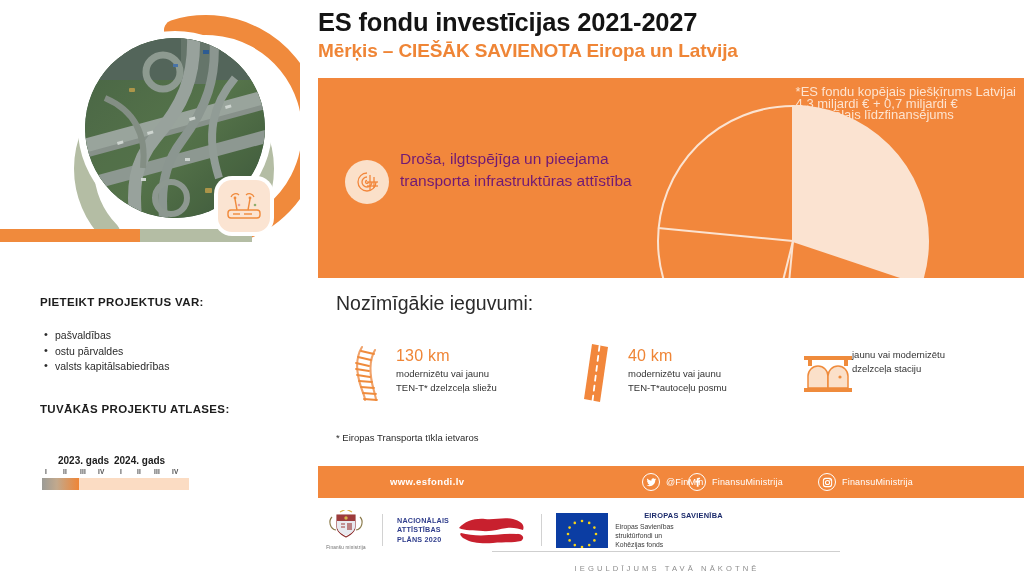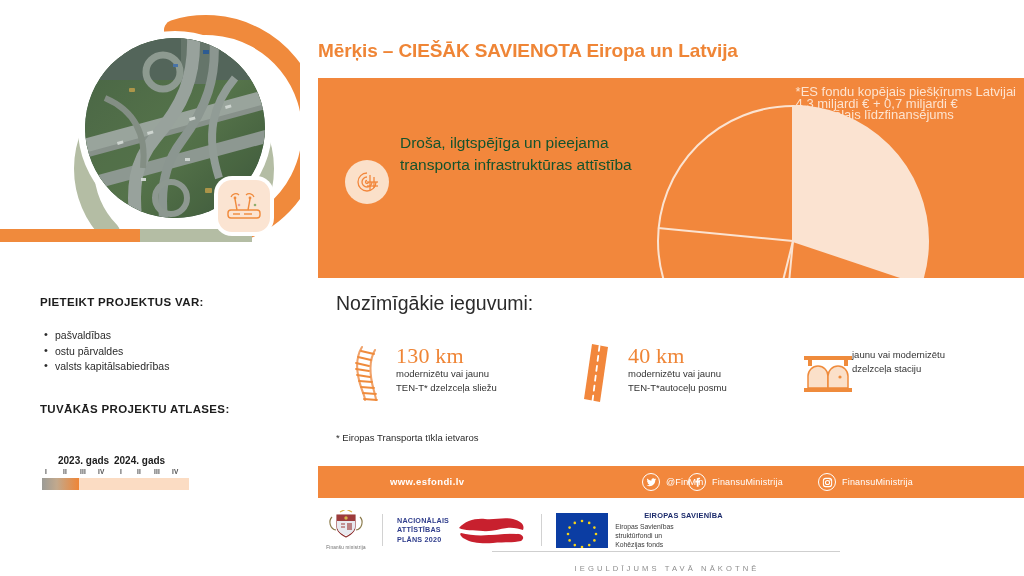--- a/index.html
+++ b/index.html
@@ -95,41 +95,41 @@
     position: absolute; right: 8px; top: 8px;
     font-size: 13px; line-height: 11.5px; color: #fde3cf; text-align: left;
   }
   #hero-icon {
     position: absolute; left: 27px; top: 82px;
     width: 44px; height: 44px; border-radius: 50%;
     background: #fbe0c9;
     display: flex; align-items: center; justify-content: center;
   }
   #hero-text {
-    position: absolute; left: 82px; top: 54px; width: 250px;
-    font-size: 15.5px; line-height: 22px; color: #14532d;
+    position: absolute; left: 82px; top: 70px; width: 250px;
+    font-size: 15.5px; line-height: 22px; color: #701a75;
   }
   #pie { position: absolute; left: 330px; top: 18px; }
   #pie-stat {
     position: absolute; left: 508px; top: 100px; width: 140px; text-align: left;
   }
   #pct { font-size: 38px; font-weight: bold; color: #161616; line-height: 38px; }
   #pct-sub1 { font-size: 9.5px; color: #232323; margin-top: 3px; }
   #pct-sub2 { font-size: 13.5px; font-weight: bold; color: #161616; margin-top: 2px; }
 
   
   #benefits-head {
     position: absolute; left: 26px; top: 292px;
     font-size: 19.5px; color: #2b2b2b;
   }
   .stat { position: absolute; top: 344px; }
   .stat-icon { position: absolute; left: 0; top: 0; width: 44px; height: 58px; }
   .stat-body { position: absolute; left: 50px; top: 2px; width: 160px; }
   .stat-num {
-    font-size: 22px; color: #ef8536; line-height: 19px; letter-spacing: .2px; font-family: Liberation Serif, serif;
+    font-size: 16px; color: #ef8536; line-height: 19px; letter-spacing: .2px;
   }
   .stat-desc { font-size: 9.5px; color: #333333; line-height: 13.5px; margin-top: 2px; }
 
   #stat-1 { left: 36px; }
   #stat-2 { left: 268px; }
   #stat-3 { left: 492px; }
 
   #footnote {
     position: absolute; left: 26px; top: 432px;
     font-size: 9.5px; color: #2b2b2b;
@@ -286,20 +286,21 @@
       <span class="q-lbl" style="left:130px;">IV</span>
     </div>
 
     <div class="timeline-bar">
       <div class="timeline-active"></div>
     </div>
   </div>
 
   <div id="main-col">
 
+    <div id="title">ES fondu investīcijas 2021-2027</div>
     <div id="subtitle">Mērķis – CIEŠĀK SAVIENOTA Eiropa un Latvija</div>
 
     <div id="hero">
 
       <div id="hero-note" style="white-space: pre-line;">*ES fondu kopējais piešķīrums Latvijai
 4,3 miljardi € + 0,7 miljardi €
 nacionālais līdzfinansējums</div>
 
       <div id="hero-icon">
         <svg width="26" height="26" viewBox="0 0 26 26">

